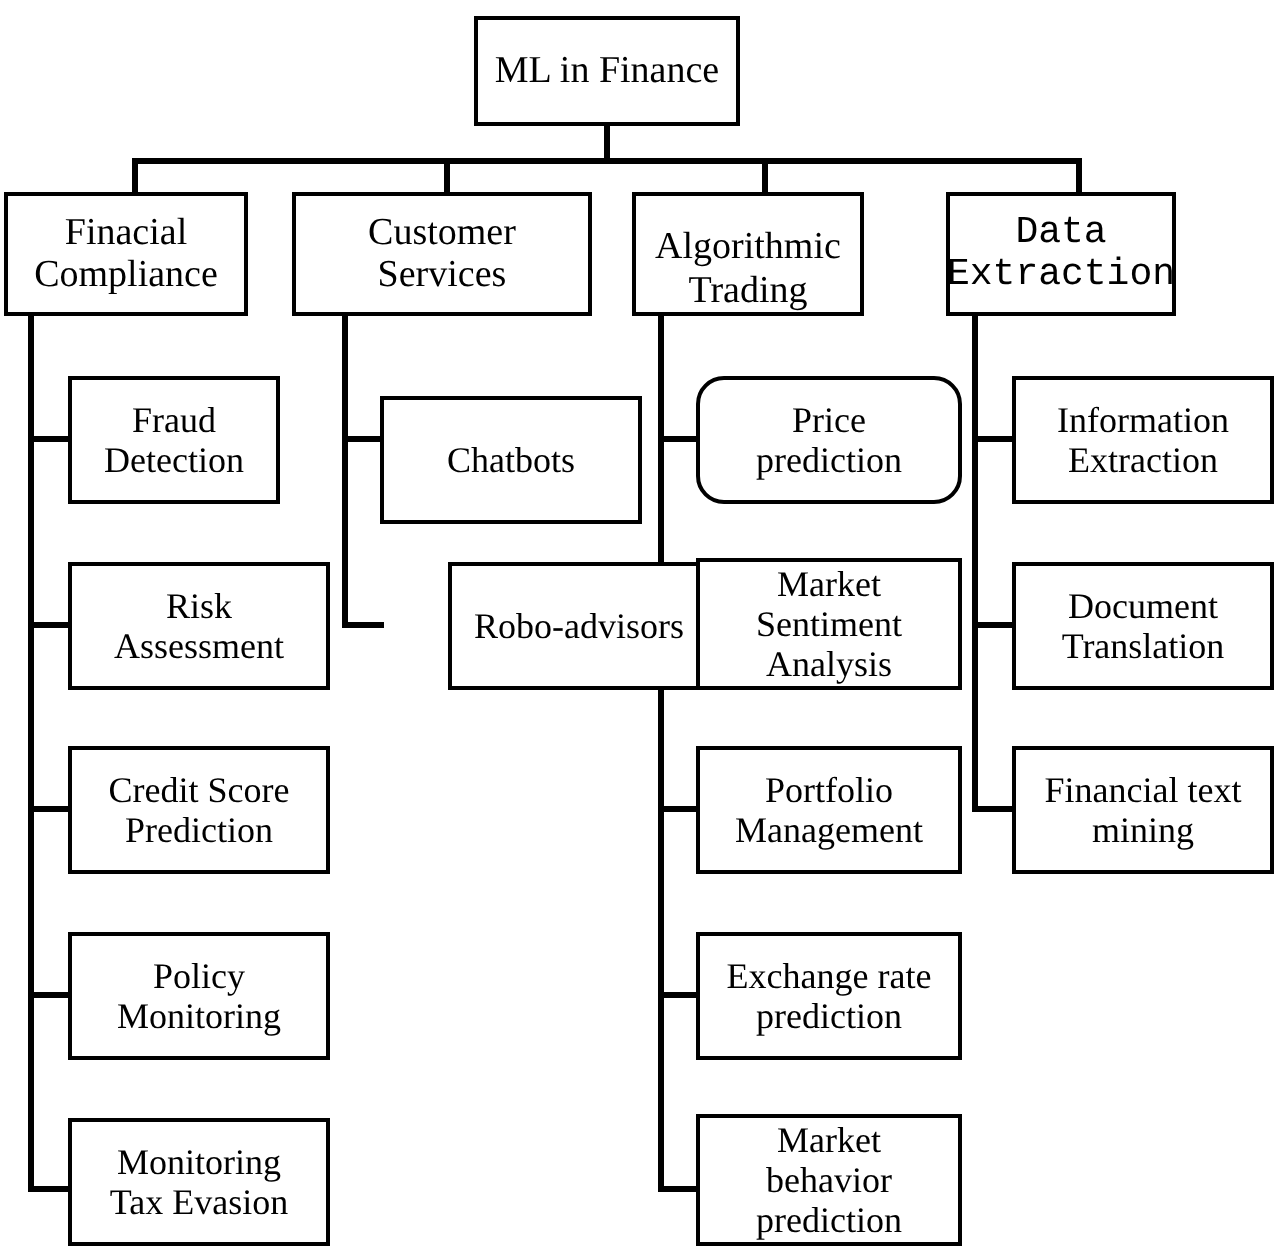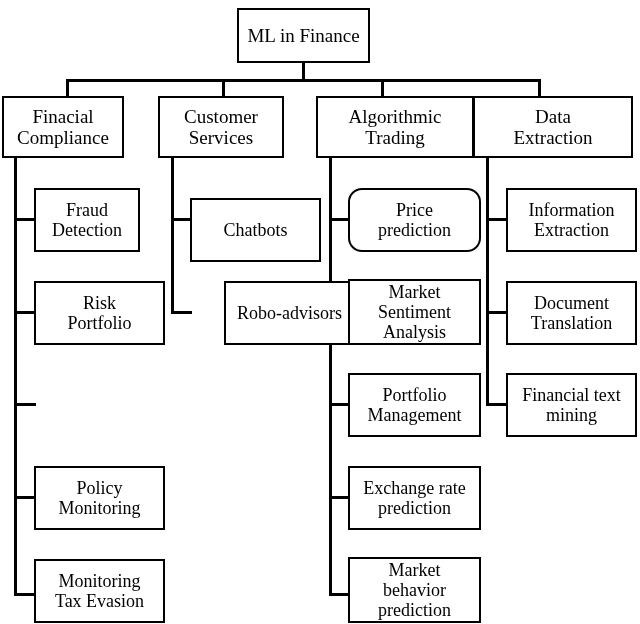--- a/index.html
+++ b/index.html
@@ -78,47 +78,51 @@
   <div class="conn hline" style="left:14px; top:403px; width:22px; height:3px;"></div>
   <div class="conn hline" style="left:14px; top:496px; width:22px; height:3px;"></div>
   <div class="conn hline" style="left:14px; top:593px; width:22px; height:3px;"></div>
 
   <div class="node leaf" style="left:34px; top:188px; width:106px; height:64px;">
     <span class="label">Fraud
 Detection</span>
   </div>
   <div class="node leaf" style="left:34px; top:281px; width:131px; height:64px;">
     <span class="label">Risk
-Portfolio</span>
+Assessment</span>
+  </div>
+  <div class="node leaf" style="left:34px; top:373px; width:131px; height:64px;">
+    <span class="label">Credit Score
+Prediction</span>
   </div>
   <div class="node leaf" style="left:34px; top:466px; width:131px; height:64px;">
     <span class="label">Policy
 Monitoring</span>
   </div>
   <div class="node leaf" style="left:34px; top:559px; width:131px; height:64px;">
     <span class="label">Monitoring
 Tax Evasion</span>
   </div>
 
-  <div class="node level1" style="left:158px; top:96px; width:126px; height:62px;">
+  <div class="node level1" style="left:146px; top:96px; width:150px; height:62px;">
     <span class="label">Customer
 Services</span>
   </div>
   <div class="conn vline" style="left:171px; top:158px; width:3px; height:156px;"></div>
   <div class="conn hline" style="left:171px; top:218px; width:21px; height:3px;"></div>
   <div class="conn hline" style="left:171px; top:311px; width:21px; height:3px;"></div>
 
   <div class="node leaf" style="left:190px; top:170px; width:131px; height:64px;margin-top:28px;">
     <span class="label">Chatbots</span>
   </div>
   <div class="node leaf" style="left:190px; top:281px; width:131px; height:64px;margin-left:34px;">
     <span class="label">Robo-advisors</span>
   </div>
 
-  <div class="node level1" style="left:316px; top:96px; width:158px; height:62px;">
+  <div class="node level1" style="left:316px; top:96px; width:116px; height:62px;align-items:flex-end;">
     <span class="label">Algorithmic
 Trading</span>
   </div>
   <div class="conn vline" style="left:329px; top:158px; width:3px; height:438px;"></div>
   <div class="conn hline" style="left:329px; top:218px; width:21px; height:3px;"></div>
   <div class="conn hline" style="left:329px; top:311px; width:21px; height:3px;"></div>
   <div class="conn hline" style="left:329px; top:403px; width:21px; height:3px;"></div>
   <div class="conn hline" style="left:329px; top:496px; width:21px; height:3px;"></div>
   <div class="conn hline" style="left:329px; top:593px; width:21px; height:3px;"></div>
 
@@ -138,21 +142,21 @@
   <div class="node leaf" style="left:348px; top:466px; width:133px; height:64px;">
     <span class="label">Exchange rate
 prediction</span>
   </div>
   <div class="node leaf" style="left:348px; top:557px; width:133px; height:66px;">
     <span class="label">Market
 behavior
 prediction</span>
   </div>
 
-  <div class="node level1" style="left:473px; top:96px; width:160px; height:62px;">
+  <div class="node level1" style="left:473px; top:96px; width:115px; height:62px;font-family:Liberation Mono, monospace;">
     <span class="label">Data
 Extraction</span>
   </div>
   <div class="conn vline" style="left:486px; top:158px; width:3px; height:248px;"></div>
   <div class="conn hline" style="left:486px; top:218px; width:22px; height:3px;"></div>
   <div class="conn hline" style="left:486px; top:311px; width:22px; height:3px;"></div>
   <div class="conn hline" style="left:486px; top:403px; width:22px; height:3px;"></div>
 
   <div class="node leaf" style="left:506px; top:188px; width:131px; height:64px;">
     <span class="label">Information

